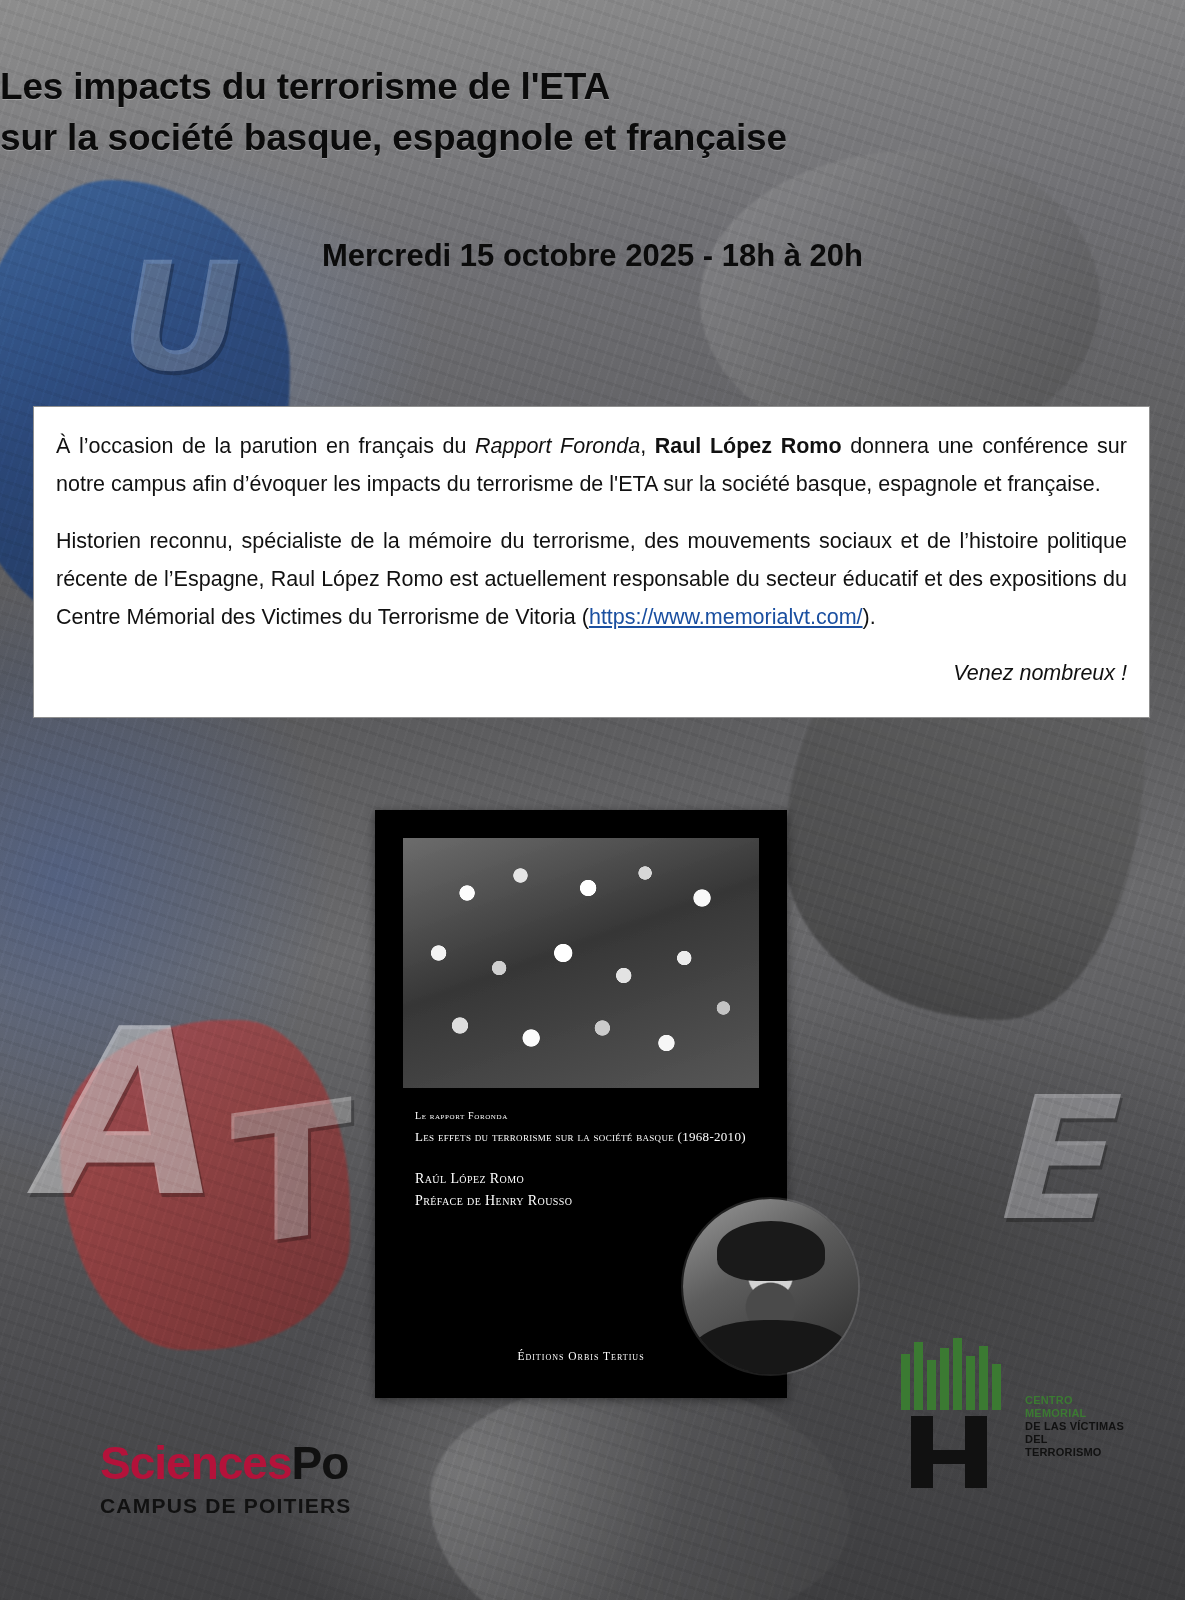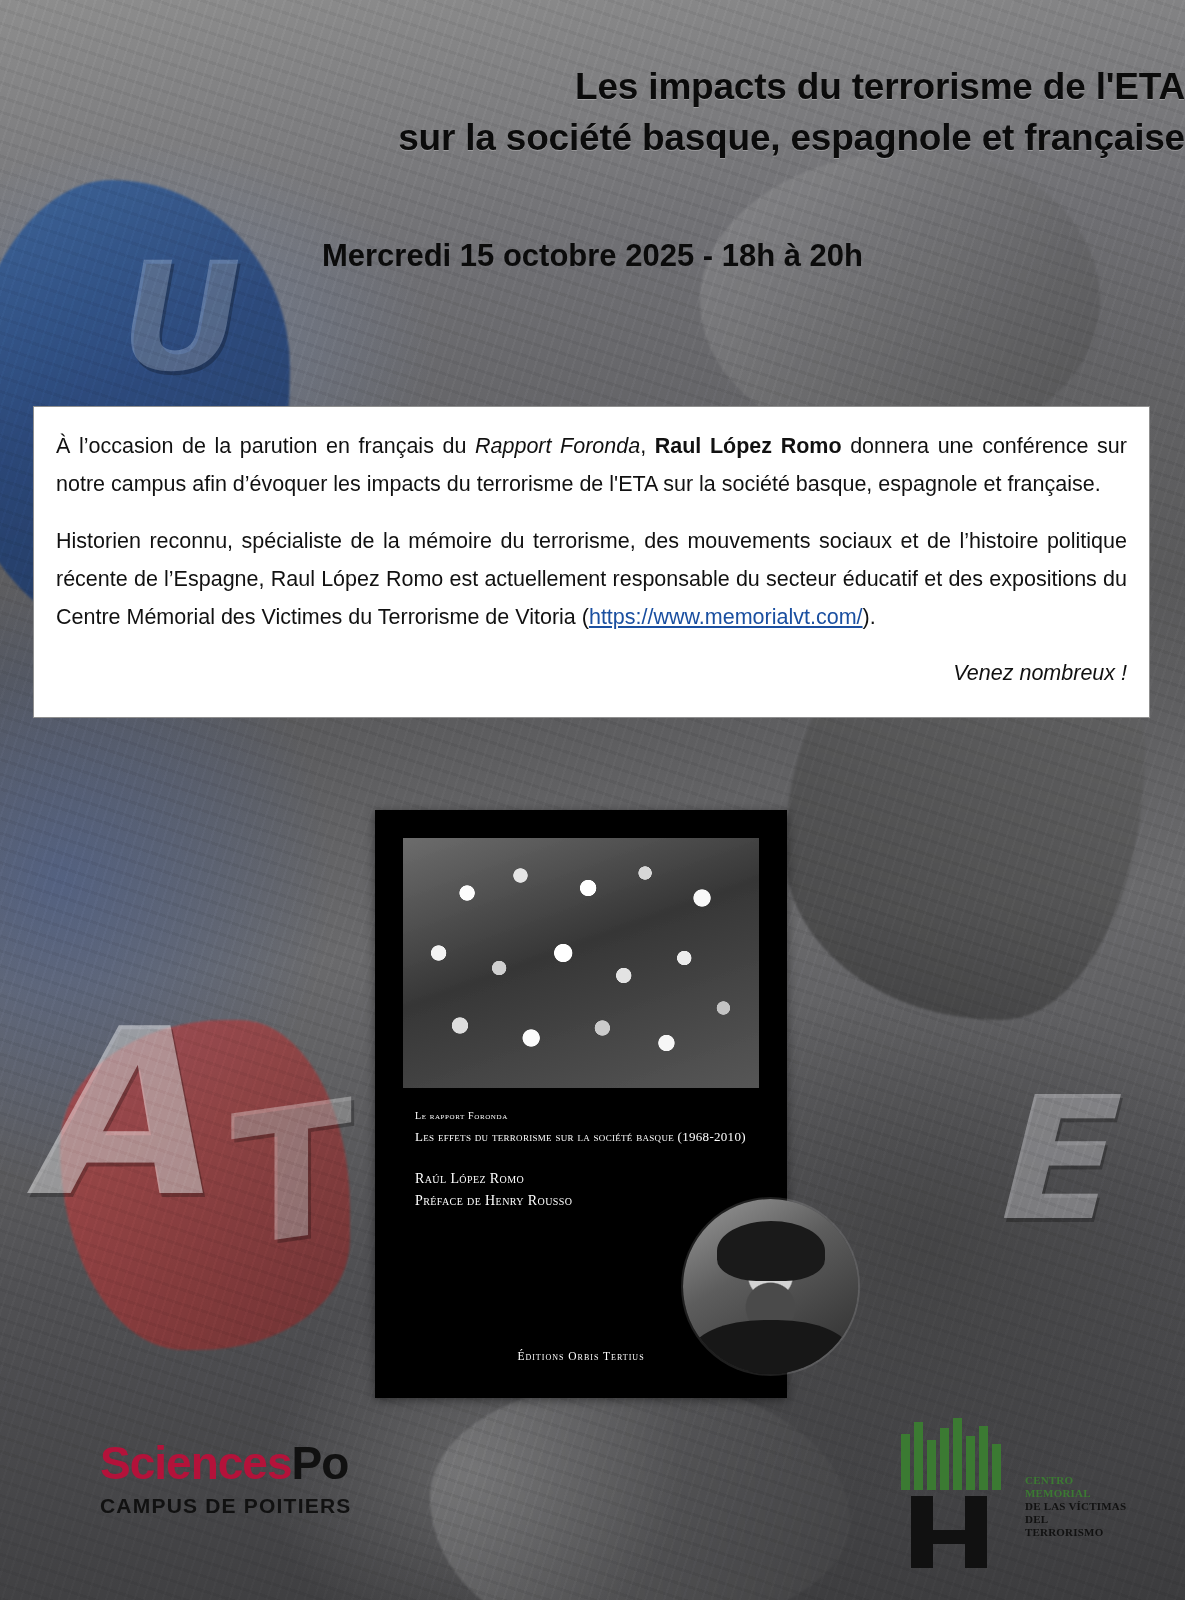--- a/index.html
+++ b/index.html
@@ -69,21 +69,21 @@
   .tagC { right: 70px; top: 1060px; font-size: 170px; color: rgba(230,230,235,0.40); transform: skewX(-14deg); }
   .tagD { left: 120px; top: 230px; font-size: 150px; color: rgba(200,215,240,0.30); }
 
   
   .page { position: relative; width: 1185px; height: 1600px; }
 
   .title {
     position: absolute;
     top: 36px;
     left: 0; right: 0;
-    text-align: right;
+    text-align: left;
     color: #0b0b0b;
     font-size: 37px;
     font-weight: 700;
     line-height: 1.38;
     letter-spacing: -0.2px;
     text-shadow: 0 1px 0 rgba(255,255,255,0.25);
   }
   .title .line2 { display: block; }
 
   .datetime {
@@ -238,24 +238,23 @@
     margin-top: 8px;
     font-size: 21px;
     font-weight: 700;
     letter-spacing: 1.2px;
     color: #111;
   }
 
   .memorial {
     position: absolute;
     right: 58px;
-    top: 1418px;
+    top: 1338px;
     width: 230px;
     height: 150px;
-    font-family: Liberation Serif, serif;
   }
   .mem-mark { position: absolute; left: 0; top: 0; width: 120px; height: 150px; }
   .mem-text {
     position: absolute;
     left: 128px;
     top: 56px;
     color: #111;
     font-size: 11px;
     font-weight: 700;
     line-height: 1.18;

